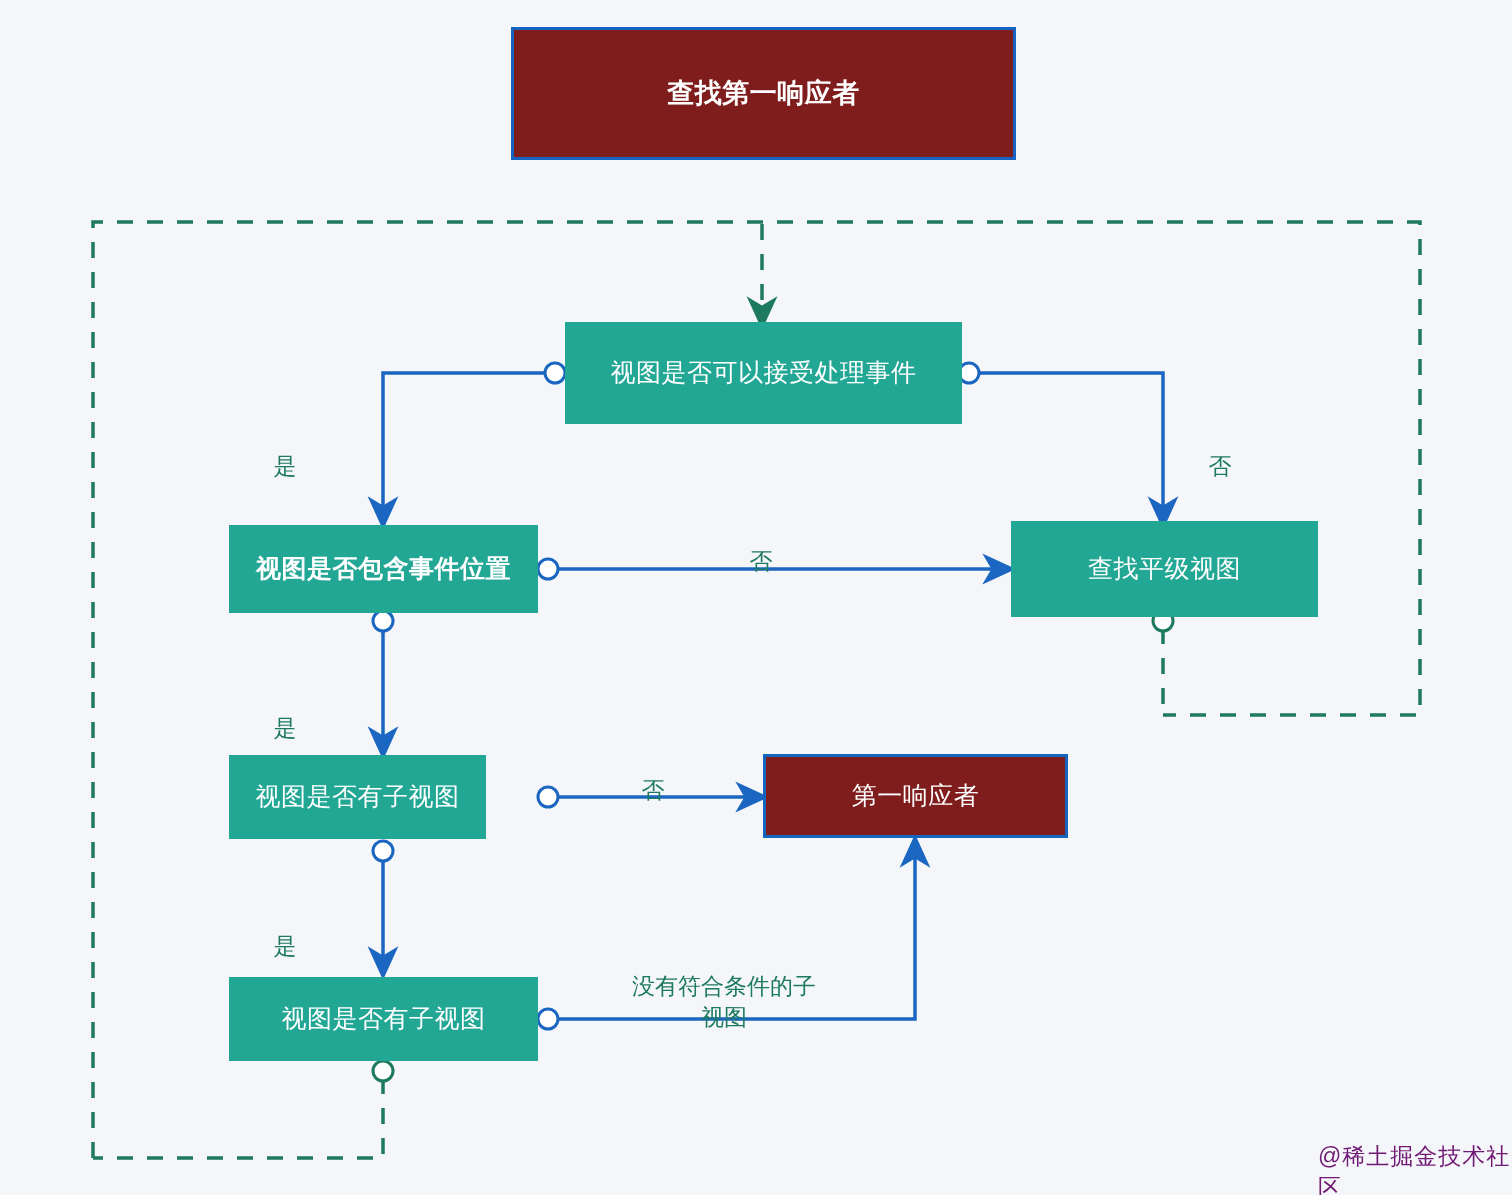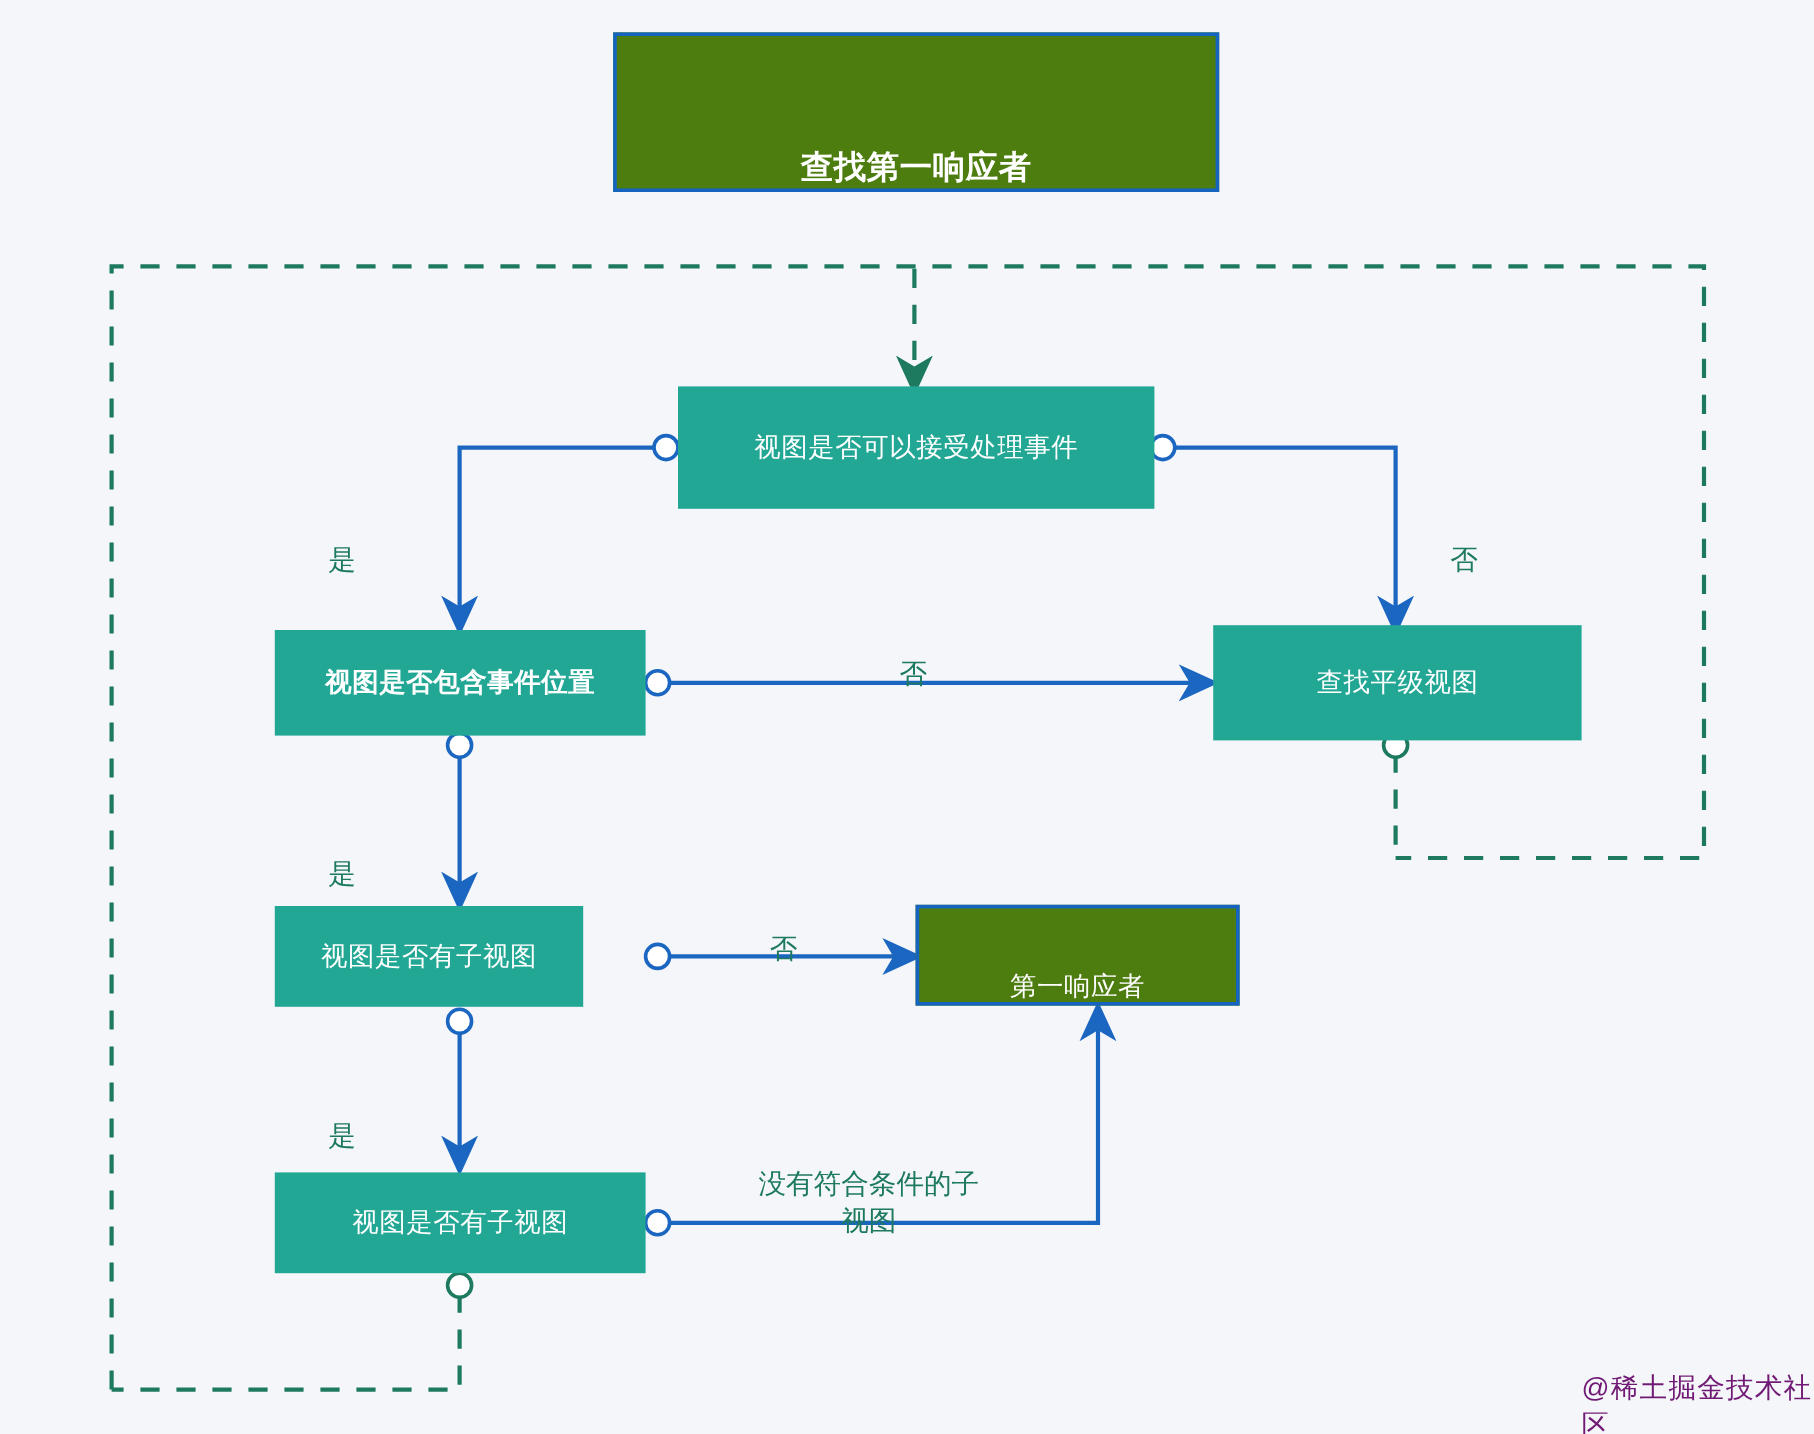--- a/index.html
+++ b/index.html
@@ -20,33 +20,32 @@
     display: flex;
     align-items: center;
     justify-content: center;
     box-sizing: border-box;
     color: #ffffff;
     text-align: center;
     line-height: 1.25;
     letter-spacing: 0.5px;
   }
   .node.blue {
-    background: #4d7c0f;
+    background: #7f1d1d;
     border: 3px solid #1565c0;
-    align-items: flex-end;
   }
   .node.teal {
     background: #23a795;
   }
   .node-title {
     font-size: 27px;
     font-weight: bold;
   }
   .node-proc {
-    font-size: 22px;
+    font-size: 25px;
     font-weight: normal;
   }
   .edge-label {
     position: absolute;
     color: #1d7a5f;
     font-size: 23px;
     text-align: center;
     line-height: 1.35;
     white-space: pre-line;
   }
@@ -132,21 +131,21 @@
   </div>
 
   <div class="node teal node-proc" style="left:1011px; top:521px; width:307px; height:96px;">
     <span>查找平级视图</span>
   </div>
 
   <div class="node teal node-proc" style="left:229px; top:755px; width:257px; height:84px;">
     <span>视图是否有子视图</span>
   </div>
 
-  <div class="node blue node-proc" style="left:763px; top:754px; width:270px; height:84px;">
+  <div class="node blue node-proc" style="left:763px; top:754px; width:305px; height:84px;">
     <span>第一响应者</span>
   </div>
 
   <div class="node teal node-proc" style="left:229px; top:977px; width:309px; height:84px;">
     <span>视图是否有子视图</span>
   </div>
 
   <div class="edge-label" style="left:250px; top:420px; width:70px;">
     <span>是</span>
   </div>

